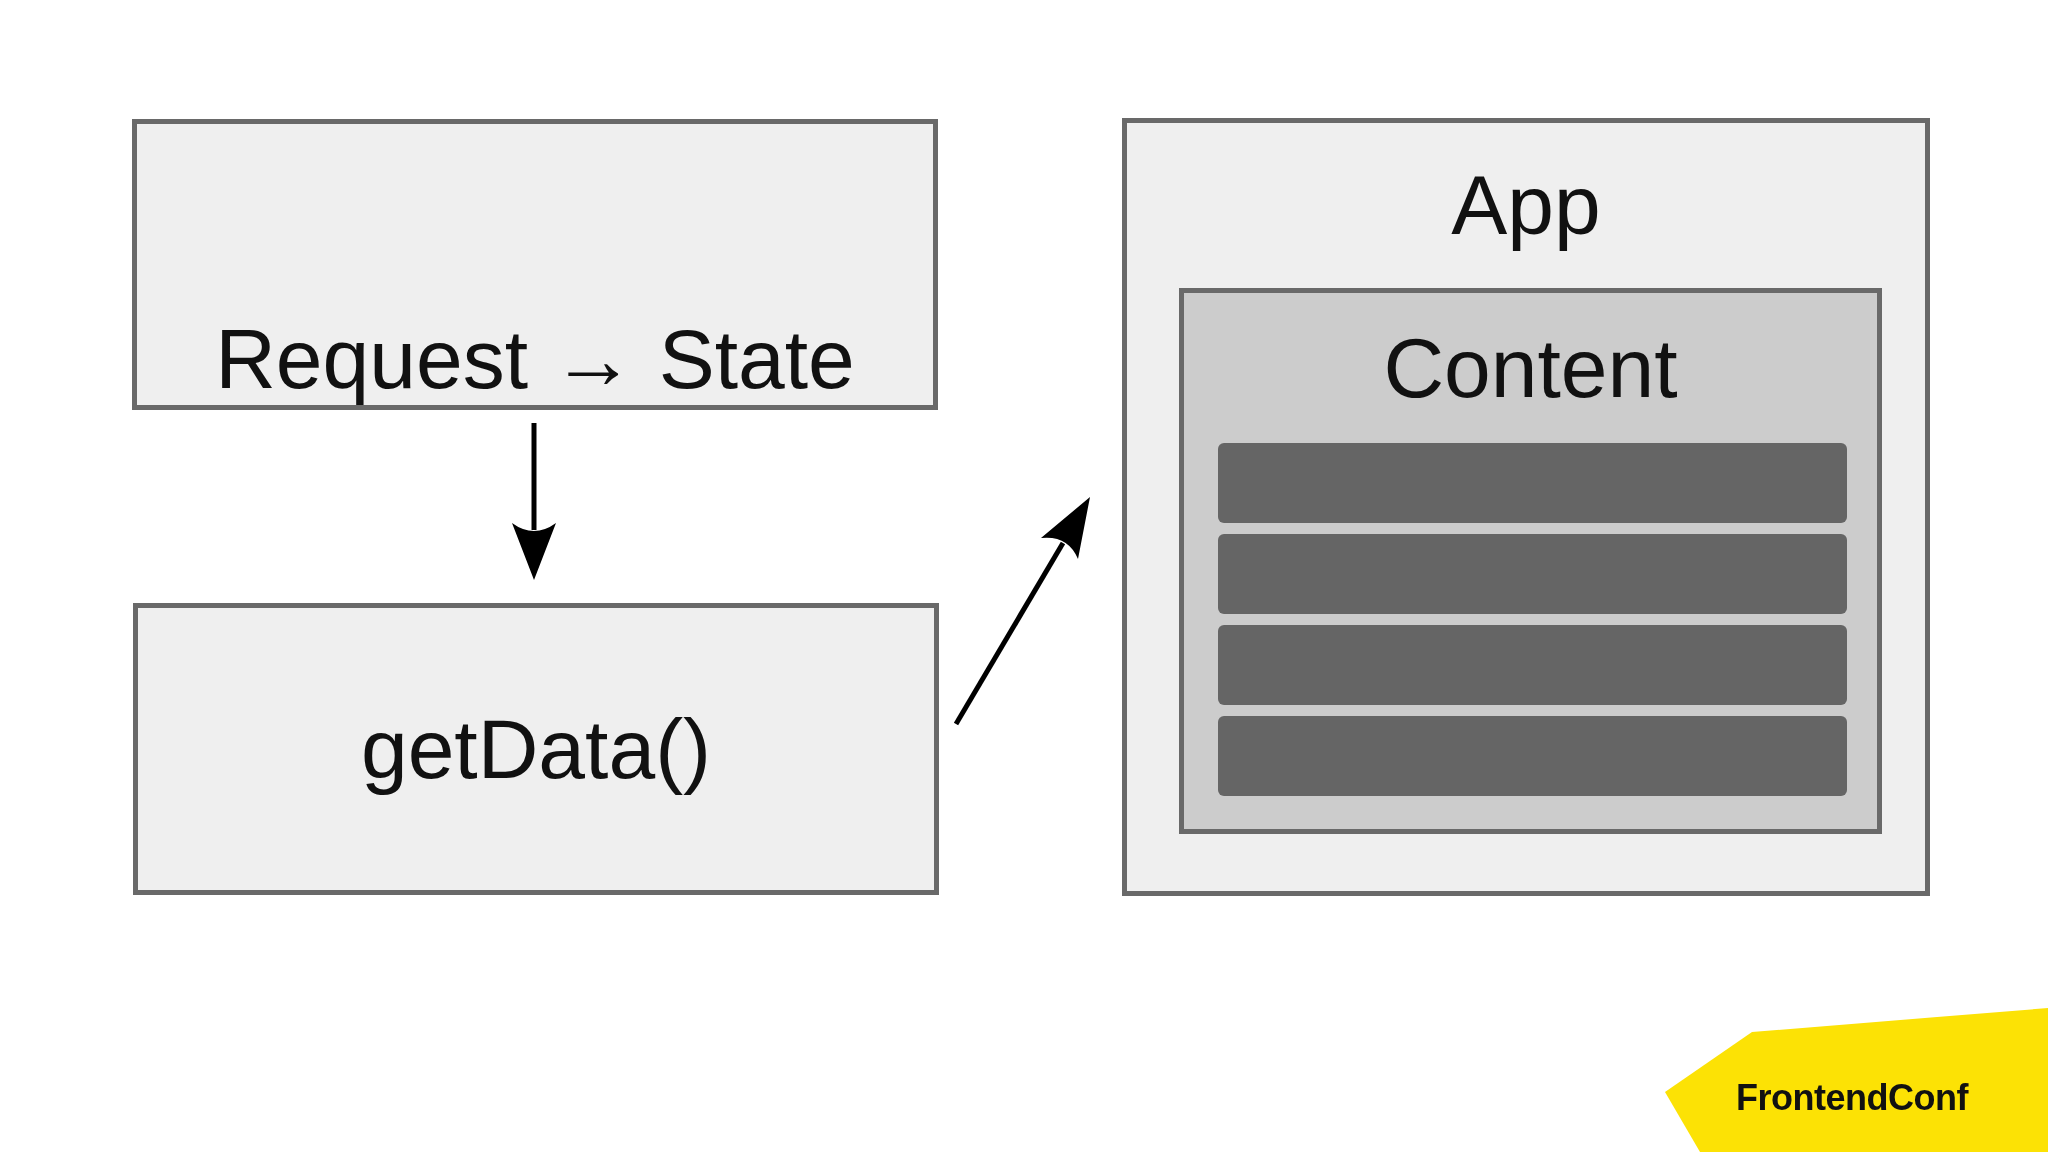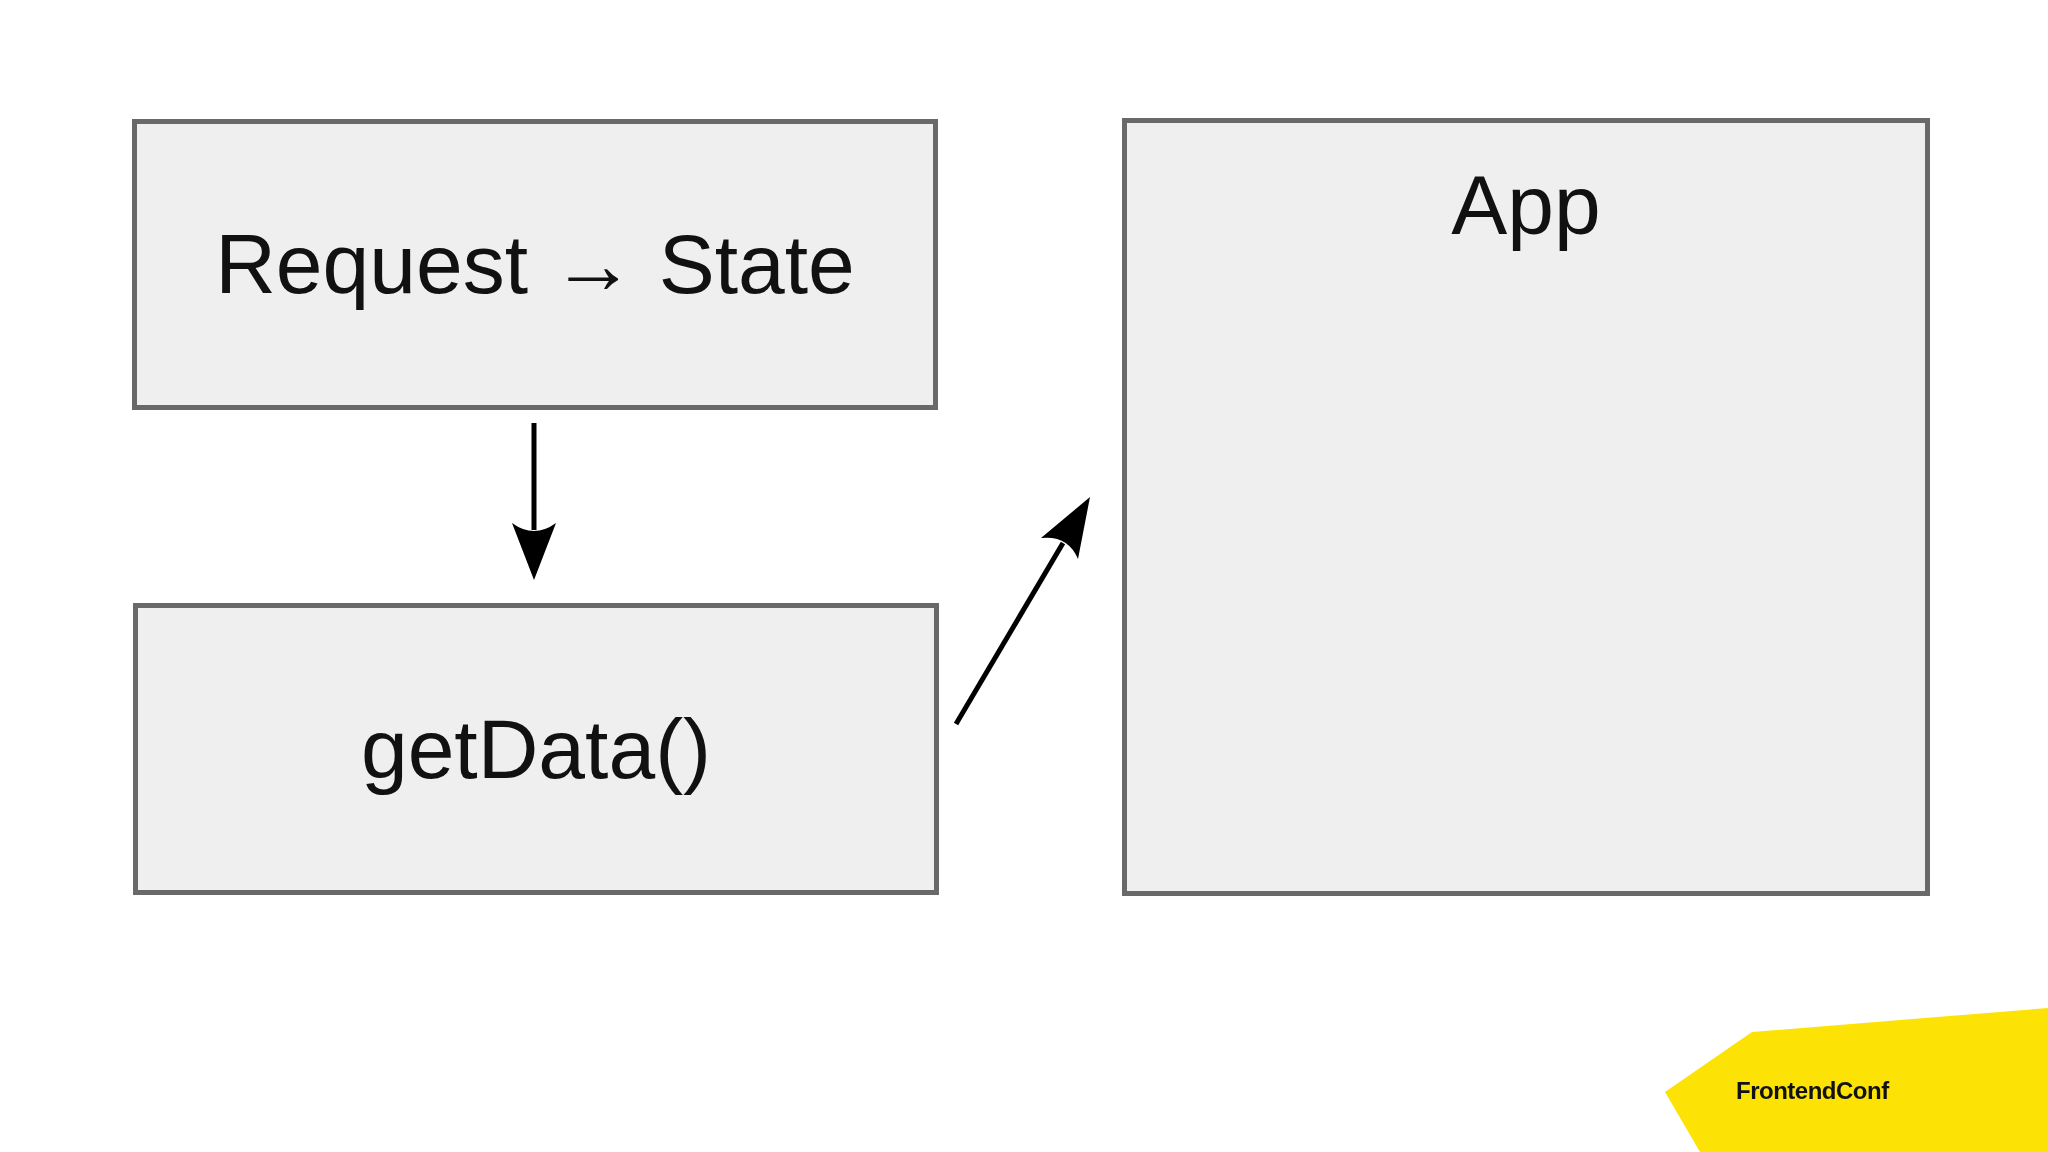--- a/index.html
+++ b/index.html
@@ -25,21 +25,21 @@
     align-items: center;
     justify-content: center;
   }
   .box-label {
     font-size: 84px;
     line-height: 1.1;
     color: var(--label-color, #111111);
     white-space: nowrap;
   }
 
-  .request-box { left: 132px; top: 119px; width: 806px; height: 291px; }
+  .request-box { left: 132px; top: 119px; width: 806px; height: 291px; align-items: flex-end; }
   .getdata-box { left: 133px; top: 603px; width: 806px; height: 292px; }
 
   
   .app-box {
     left: 1110px; top: 118px; width: 808px; height: 778px;
     display: block;
     margin-left: 12px;
   }
   .app-label {
     position: absolute;
@@ -82,21 +82,21 @@
   .logo {
     position: absolute;
     left: 1660px; top: 1000px;
     width: 388px; height: 152px;
   }
   .logo svg { position: absolute; left: 0; top: 0; }
   .logo svg polygon { fill: var(--logo-yellow, #fce205); }
   .logo-text {
     position: absolute;
     left: 76px; top: 77px;
-    font-size: 24px;
+    font-size: 36px;
     font-weight: bold;
     letter-spacing: -0.5px;
     color: var(--logo-text-color, #111111);
     white-space: nowrap;
   }
 </style>
 </head>
 <body>
 
 <div class="slide">
@@ -105,20 +105,31 @@
     <span class="box-label">Request → State</span>
   </div>
 
   <div class="box getdata-box">
     <span class="box-label">getData()</span>
   </div>
 
   <div class="box app-box">
     <div class="app-label">
       <span class="box-label">App</span>
+    </div>
+    <div class="content-box">
+      <div class="content-label">
+        <span class="box-label">Content</span>
+      </div>
+      <div class="content-rows">
+          <div class="content-row"></div>
+          <div class="content-row"></div>
+          <div class="content-row"></div>
+          <div class="content-row"></div>
+        </div>
     </div>
   </div>
 
   <svg class="arrows" width="2048" height="1152" viewBox="0 0 2048 1152">
     <g>
       <line x1="534" y1="423" x2="534" y2="530"></line>
       <path d="M 534 580 L 512 523 Q 534 539 556 523 Z"></path>
     </g>
     <g>
       <line x1="956" y1="724" x2="1063" y2="543"></line>

